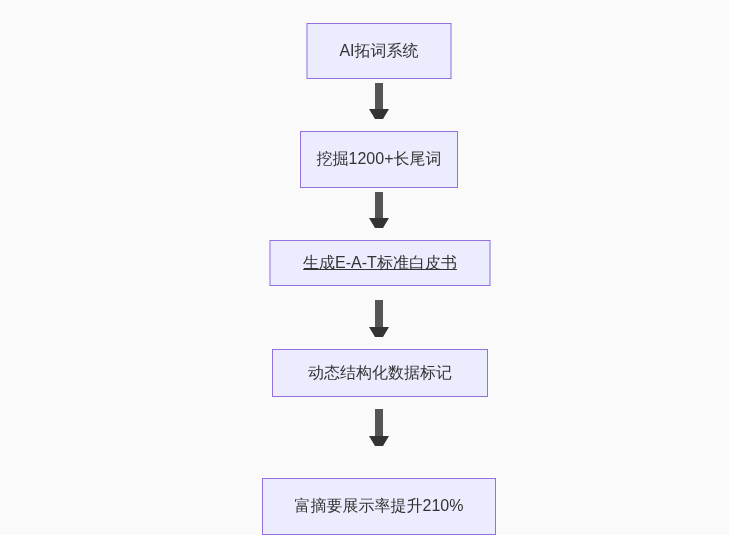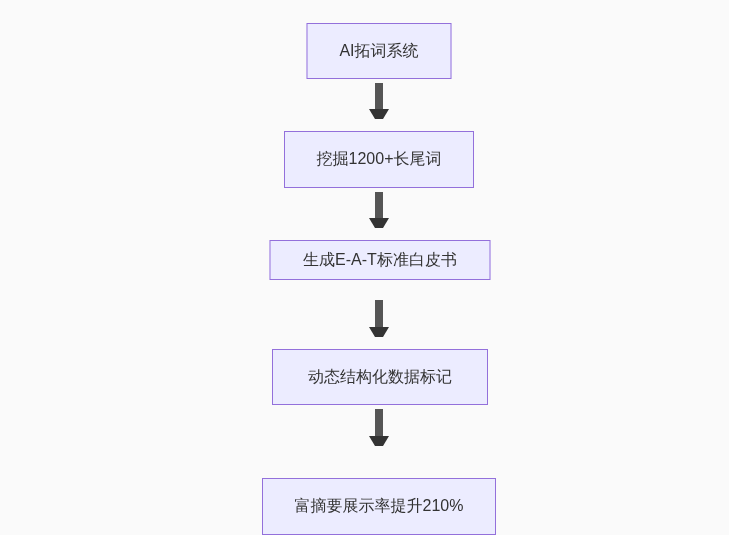--- a/index.html
+++ b/index.html
@@ -62,35 +62,35 @@
 
 <div class="canvas">
 
   <div class="node" style="left:371px; top:15px; width:145px; height:56px;">AI拓词系统</div>
 
   <div class="arrow" style="left:371px; top:71px; height:52px;">
     <div class="arrow-line"></div>
     <div class="arrow-head"></div>
   </div>
 
-  <div class="node" style="left:371px; top:123px; width:190px; height:57px;">挖掘1200+长尾词</div>
+  <div class="node" style="left:371px; top:123px; width:158px; height:57px;">挖掘1200+长尾词</div>
 
   <div class="arrow" style="left:371px; top:180px; height:52px;">
     <div class="arrow-line"></div>
     <div class="arrow-head"></div>
   </div>
 
-  <div class="node" style="left:372px; top:232px; width:221px; height:40px;">生成E-A-T标准白皮书</div>
+  <div class="node" style="left:372px; top:232px; width:221px; height:46px;text-decoration:underline;">生成E-A-T标准白皮书</div>
 
   <div class="arrow" style="left:371px; top:288px; height:53px;">
     <div class="arrow-line"></div>
     <div class="arrow-head"></div>
   </div>
 
-  <div class="node" style="left:372px; top:341px; width:216px; height:56px;">动态结构化数据标记</div>
+  <div class="node" style="left:372px; top:341px; width:216px; height:48px;">动态结构化数据标记</div>
 
   <div class="arrow" style="left:371px; top:397px; height:53px;">
     <div class="arrow-line"></div>
     <div class="arrow-head"></div>
   </div>
 
   <div class="node" style="left:371px; top:470px; width:234px; height:57px;">富摘要展示率提升210%</div>
 
 </div>
 

